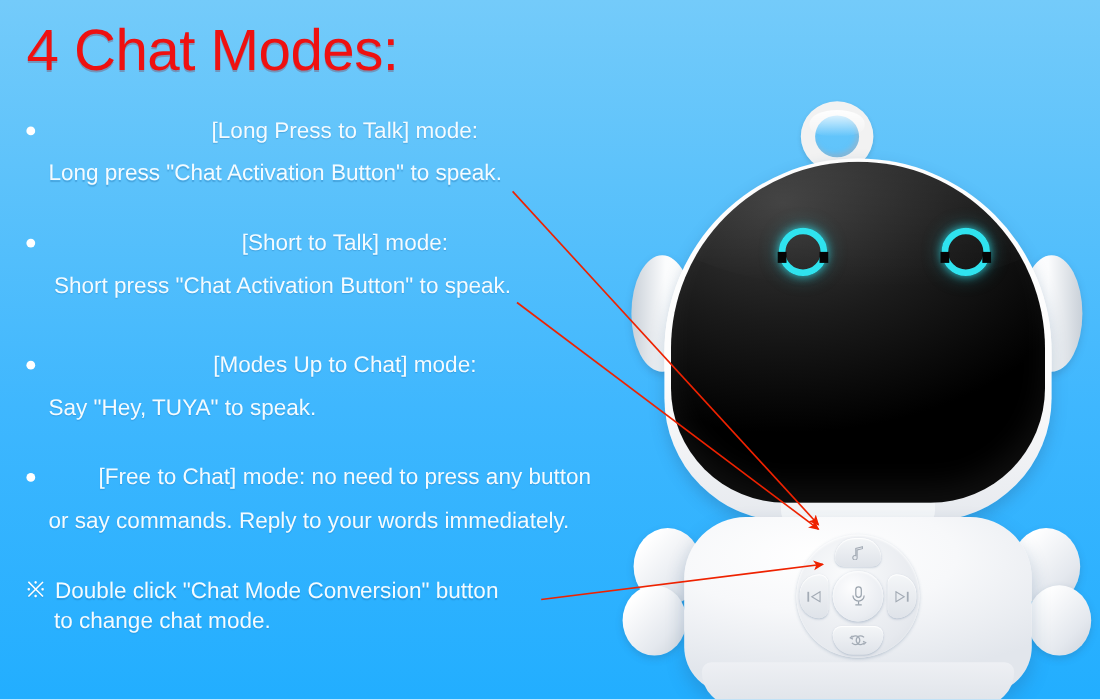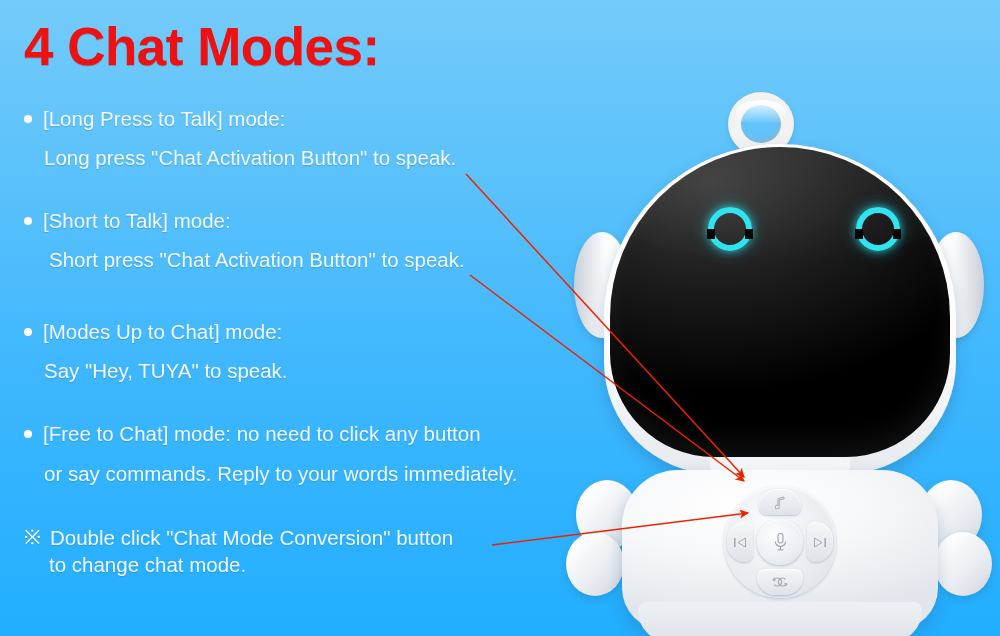--- a/index.html
+++ b/index.html
@@ -11,33 +11,33 @@
     position:relative;width:1000px;height:636px;
     background:linear-gradient(to bottom,#74cbfa 0%,#5cc2fb 26%,#3fb7fe 58%,#22aeff 100%);
     overflow:hidden;
   }
 
   
   #textcol{position:absolute;left:0;top:0;width:600px;height:636px;}
 
   #title{
     position:absolute;left:24px;top:18px;
-    font-size:53px;line-height:58px;font-weight:bold;
+    font-size:53px;line-height:58px;font-weight:normal;
     color:#ee1111;letter-spacing:-0.5px;
     text-shadow:0 1px 0 rgba(140,0,0,.25);
     white-space:nowrap;
   }
 
   .item{position:absolute;left:24px;width:560px;color:#ffffff;}
   .ln{
     font-size:20.5px;line-height:27px;white-space:nowrap;
     color:#f4fbff;
     text-shadow:0 1px 1px rgba(30,110,170,.35);
   }
-  .ln.head{position:relative;padding-left:19px;}
+  .ln.head{position:relative;padding-left:19px;text-align:center;}
   .bullet{
     position:absolute;left:0;top:10px;
     width:8px;height:8px;border-radius:50%;
     background:#ffffff;
   }
   .mark{
     position:absolute;left:0px;top:0px;
     font-size:20px;line-height:27px;color:#ffffff;
   }
   .ln.sub{padding-left:20px;}
@@ -217,21 +217,21 @@
       <div class="ln head">
         <span class="bullet"></span>
         <span>[Modes Up to Chat] mode:</span>
       </div>
       <div class="ln sub" style="margin-top:12px">Say "Hey, TUYA" to speak.</div>
     </div>
 
     <div class="item" style="top:420px">
       <div class="ln head">
         <span class="bullet"></span>
-        <span>[Free to Chat] mode: no need to click any button</span>
+        <span>[Free to Chat] mode: no need to press any button</span>
       </div>
       <div class="ln sub" style="margin-top:13px">or say commands. Reply to your words immediately.</div>
     </div>
 
     <div class="item" style="top:524px">
       <div class="ln note" style="position:relative">
         <span class="mark">※</span>
         <span>Double click "Chat Mode Conversion" button</span>
       </div>
       <div class="ln sub2" style="">to change chat mode.</div>

